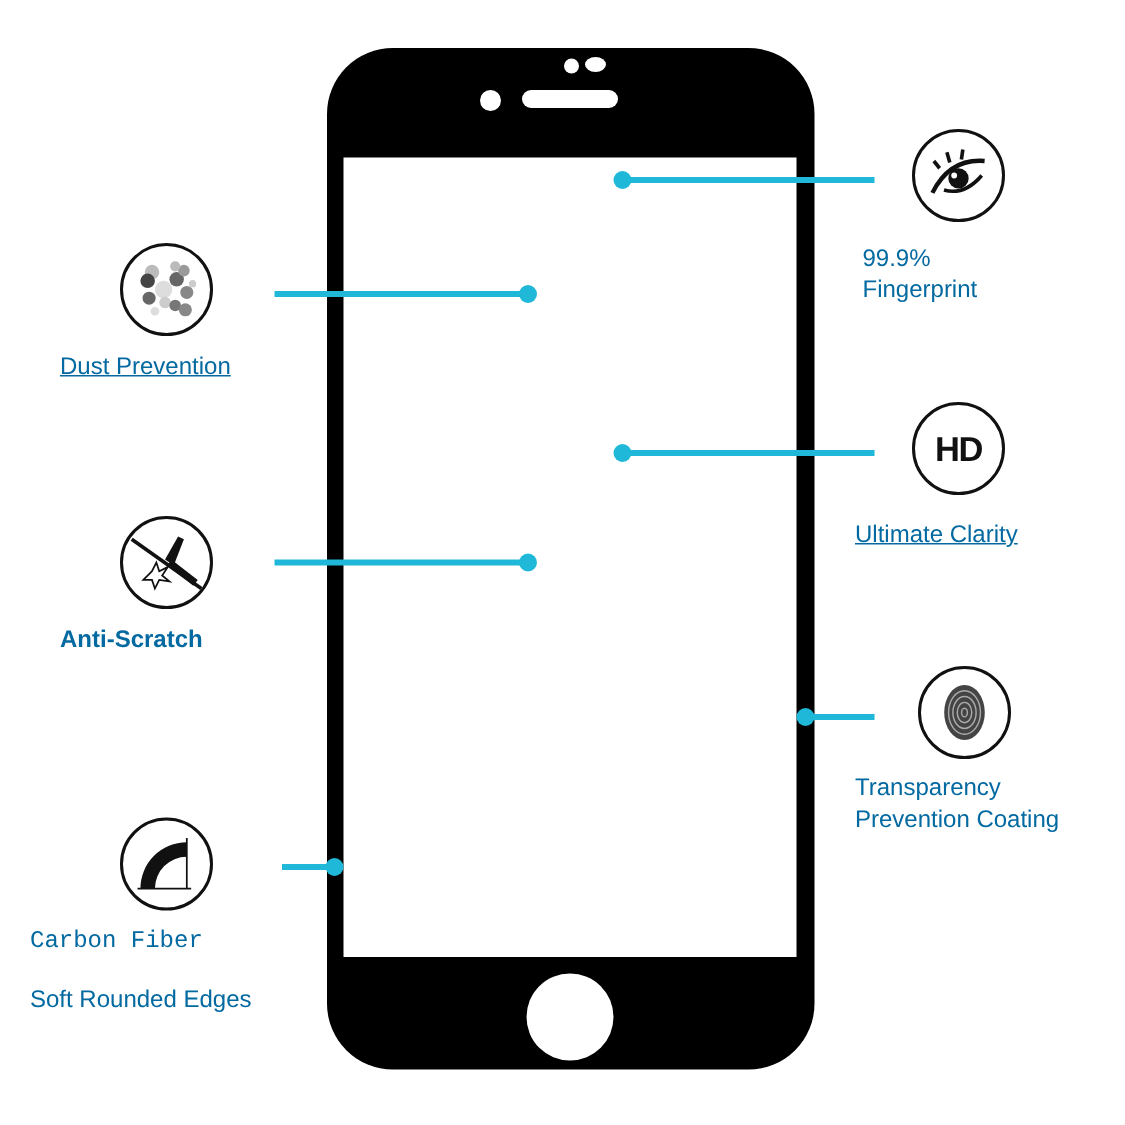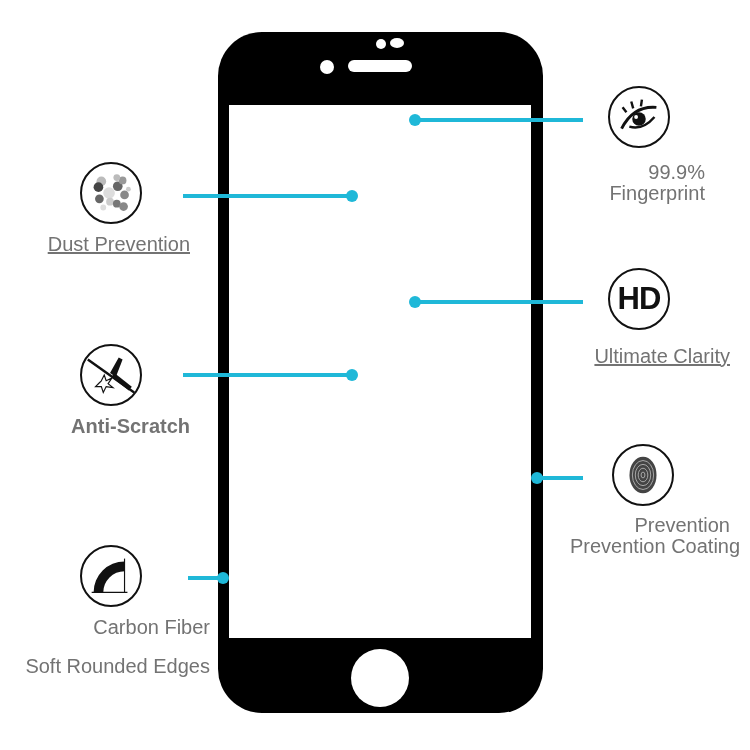--- a/index.html
+++ b/index.html
@@ -9,21 +9,21 @@
     .screen { left: 229px; top: 105px; width: 302px; height: 533px; background: #fff; }
     .home { left: 351px; top: 649px; width: 58px; height: 58px; background: #fff; border-radius: 50%; }
     .speaker { left: 348px; top: 60px; width: 64px; height: 12px; background: #fff; border-radius: 6px; }
     .cam { left: 320px; top: 60px; width: 14px; height: 14px; background: #fff; border-radius: 50%; }
     .dot1 { left: 376px; top: 39px; width: 10px; height: 10px; background: #fff; border-radius: 50%; }
     .dot2 { left: 390px; top: 38px; width: 14px; height: 10px; background: #fff; border-radius: 50%; }
     .line { height: 4px; background: #1fb8d8; }
     .pin { width: 12px; height: 12px; background: #1fb8d8; border-radius: 50%; }
     .icon { width: 62px; height: 62px; border: 2px solid #111; border-radius: 50%; box-sizing: border-box; background: #fff; }
     .icon svg { width: 100%; height: 100%; display: block; }
-    .label { color: #737373; font-size: 20px; text-align: right; line-height: 21px; white-space: nowrap; }
+    .label { color: #0369a1; font-size: 16px; text-align: left; line-height: 21px; white-space: nowrap; }
   </style>
 </head>
 <body>
 
 <div class="abs phone"></div>
 <div class="abs screen"></div>
 <div class="abs dot1"></div>
 <div class="abs dot2"></div>
 <div class="abs cam"></div>
 <div class="abs speaker"></div>
@@ -76,45 +76,45 @@
 </div>
 <div class="abs label" style="left:40px; top:416px; width:150px;font-weight:bold;">Anti-Scratch</div>
 
 <div class="abs icon" style="left:80px; top:545px;">
   <svg viewBox="0 0 60 60">
     <path d="M12 47 A32 32 0 0 1 44 15 L44 25 A22 22 0 0 0 22 47 Z" fill="#111"></path>
     <line x1="44" y1="12" x2="44" y2="47" stroke="#111" stroke-width="1.2"></line>
     <line x1="10" y1="47" x2="47" y2="47" stroke="#111" stroke-width="1.2"></line>
   </svg>
 </div>
-<div class="abs label" style="left:20px; top:617px; width:190px;">Carbon Fiber</div>
+<div class="abs label" style="left:20px; top:617px; width:190px;font-family:Liberation Mono, monospace;">Carbon Fiber</div>
 <div class="abs label" style="left:20px; top:656px; width:190px;">Soft Rounded Edges</div>
 
 <div class="abs icon" style="left:608px; top:86px;">
   <svg viewBox="0 0 60 60">
     <path d="M12 42 Q24 18 48 20" fill="none" stroke="#111" stroke-width="3"></path>
     <path d="M20 40 Q34 44 46 30" fill="none" stroke="#111" stroke-width="2.5"></path>
     <circle cx="30" cy="32" r="7" fill="#111"></circle>
     <circle cx="27" cy="30" r="2" fill="#fff"></circle>
     <line x1="17" y1="25" x2="13" y2="20" stroke="#111" stroke-width="2.5"></line>
     <line x1="24" y1="21" x2="22" y2="14" stroke="#111" stroke-width="2.5"></line>
     <line x1="32" y1="19" x2="33" y2="12" stroke="#111" stroke-width="2.5"></line>
   </svg>
 </div>
 <div class="abs label" style="left:575px; top:162px; width:130px;">99.9%</div>
 <div class="abs label" style="left:575px; top:183px; width:130px;">Fingerprint</div>
 
 <div class="abs icon" style="left:608px; top:268px; display:flex; align-items:center; justify-content:center;">
-  <span style="font-family:'Liberation Sans', sans-serif; font-weight:bold; font-size:31px; color:#111; letter-spacing:-1px;">HD</span>
+  <span style="font-family:'Liberation Sans', sans-serif; font-weight:bold; font-size:23px; color:#111; letter-spacing:-1px;">HD</span>
 </div>
 <div class="abs label" style="left:570px; top:346px; width:160px;text-decoration:underline;">Ultimate Clarity</div>
 
 <div class="abs icon" style="left:612px; top:444px;">
   <svg viewBox="0 0 60 60">
     <ellipse cx="30" cy="30" rx="14" ry="19" fill="#444"></ellipse>
     <ellipse cx="30" cy="30" rx="11" ry="15" fill="none" stroke="#aaa" stroke-width="1"></ellipse>
     <ellipse cx="30" cy="30" rx="8" ry="11" fill="none" stroke="#aaa" stroke-width="1"></ellipse>
     <ellipse cx="30" cy="30" rx="5" ry="7" fill="none" stroke="#aaa" stroke-width="1"></ellipse>
     <ellipse cx="30" cy="30" rx="2" ry="3" fill="none" stroke="#aaa" stroke-width="1"></ellipse>
   </svg>
 </div>
-<div class="abs label" style="left:570px; top:515px; width:160px;">Prevention</div>
+<div class="abs label" style="left:570px; top:515px; width:160px;">Transparency</div>
 <div class="abs label" style="left:570px; top:536px; width:160px;">Prevention Coating</div>
 
 </body></html>

